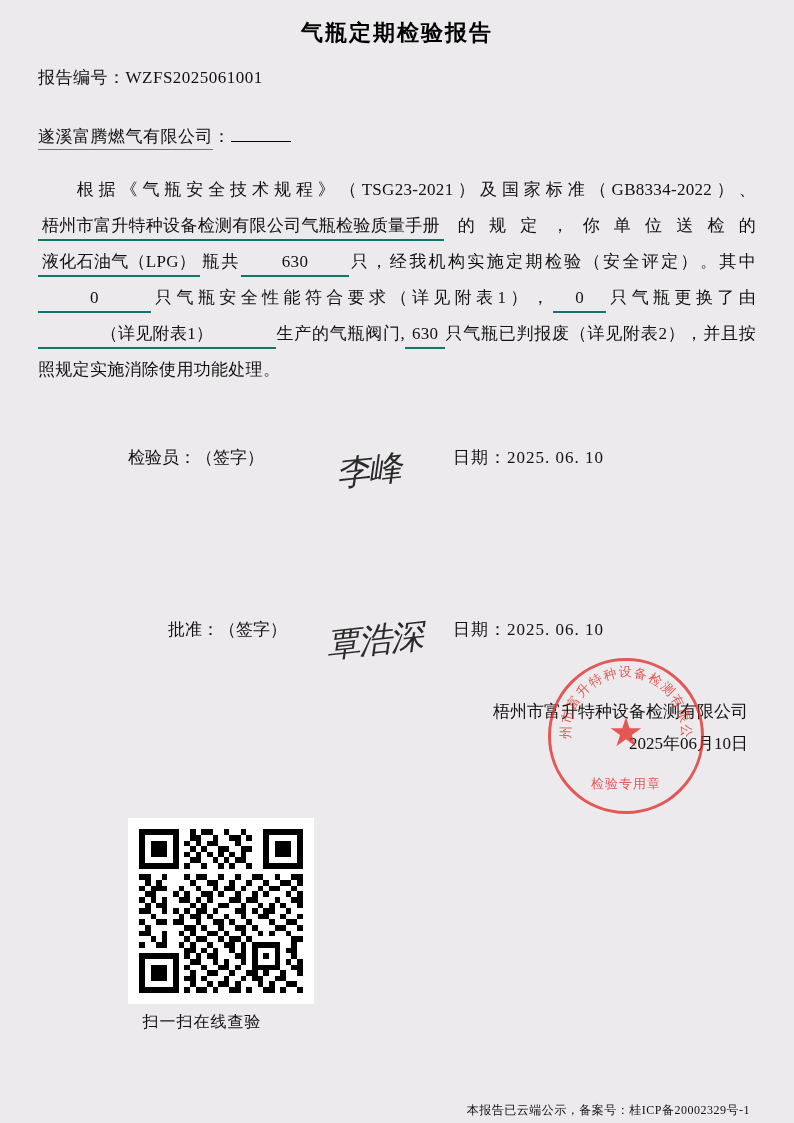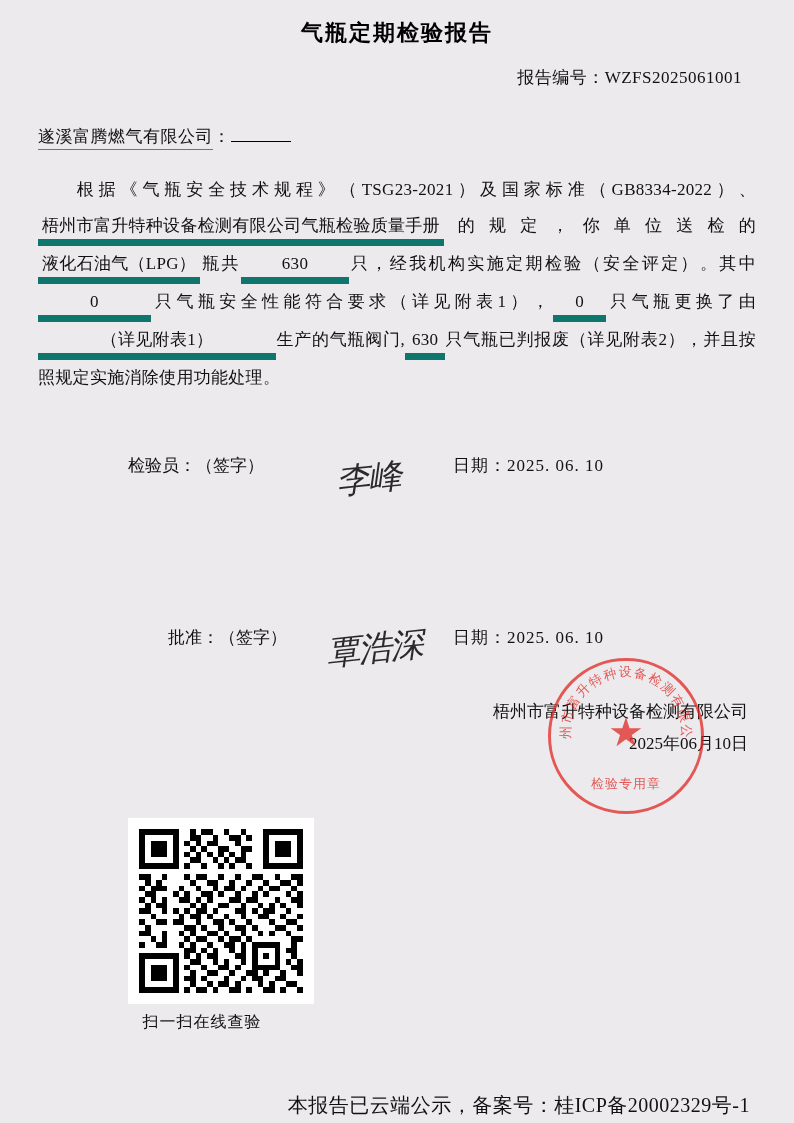--- a/index.html
+++ b/index.html
@@ -25,21 +25,21 @@
   .doc-title {
     text-align: center;
     font-family: "DejaVu Sans", "Liberation Sans", sans-serif;
     font-weight: bold;
     font-size: 22px;
     letter-spacing: 2px;
     margin-top: 18px;
     color: #000;
   }
   .report-no {
-    text-align: right;
+    text-align: left;
     font-size: 17px;
     margin-top: 18px;
     padding-right: 14px;
     letter-spacing: 0.5px;
   }
   .addressee {
     margin-top: 36px;
     font-size: 17px;
     letter-spacing: 0.5px;
   }
@@ -59,21 +59,21 @@
     line-height: 36px;
     text-align: justify;
     letter-spacing: 0.3px;
   }
   .body-text .indent {
     display: inline-block;
     width: 34px;
   }
   .fill {
     display: inline-block;
-    border-bottom: 7px solid #0f766e;
+    border-bottom: 2px solid #0f766e;
     text-align: center;
     padding: 0 4px;
     line-height: 26px;
   }
   .fill.w-maker { min-width: 250px; }
   .fill.w-medium { min-width: 140px; }
   .fill.w-count { min-width: 100px; }
   .fill.w-zero { min-width: 105px; }
   .fill.w-zero-s { min-width: 45px; }
   .fill.w-valve { min-width: 230px; }
@@ -184,21 +184,21 @@
     margin-top: 8px;
     font-size: 16px;
     letter-spacing: 1px;
   }
   .footer {
     position: absolute;
     left: 0;
     right: 44px;
     bottom: 22px;
     text-align: right;
-    font-size: 20px;
+    font-size: 12px;
     letter-spacing: 0.5px;
   }
 </style>
 </head>
 <body>
 
 <div class="page">
 
   <div class="doc-title">气瓶定期检验报告</div>
 

